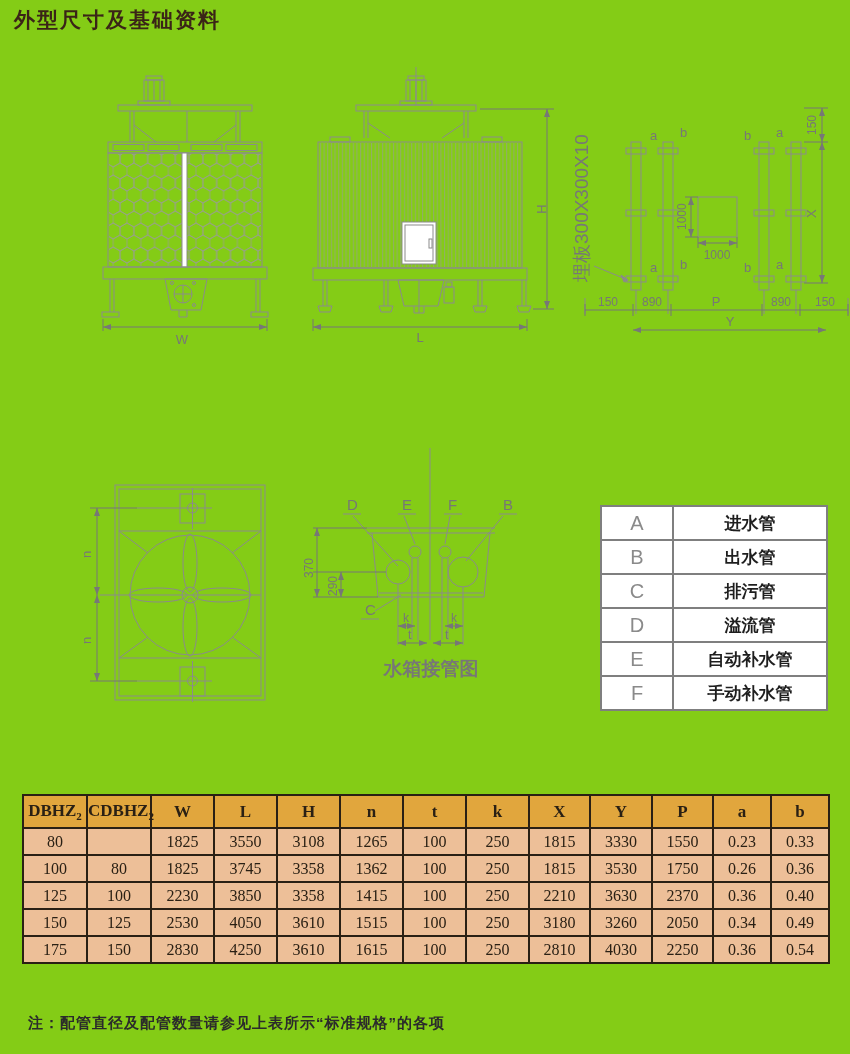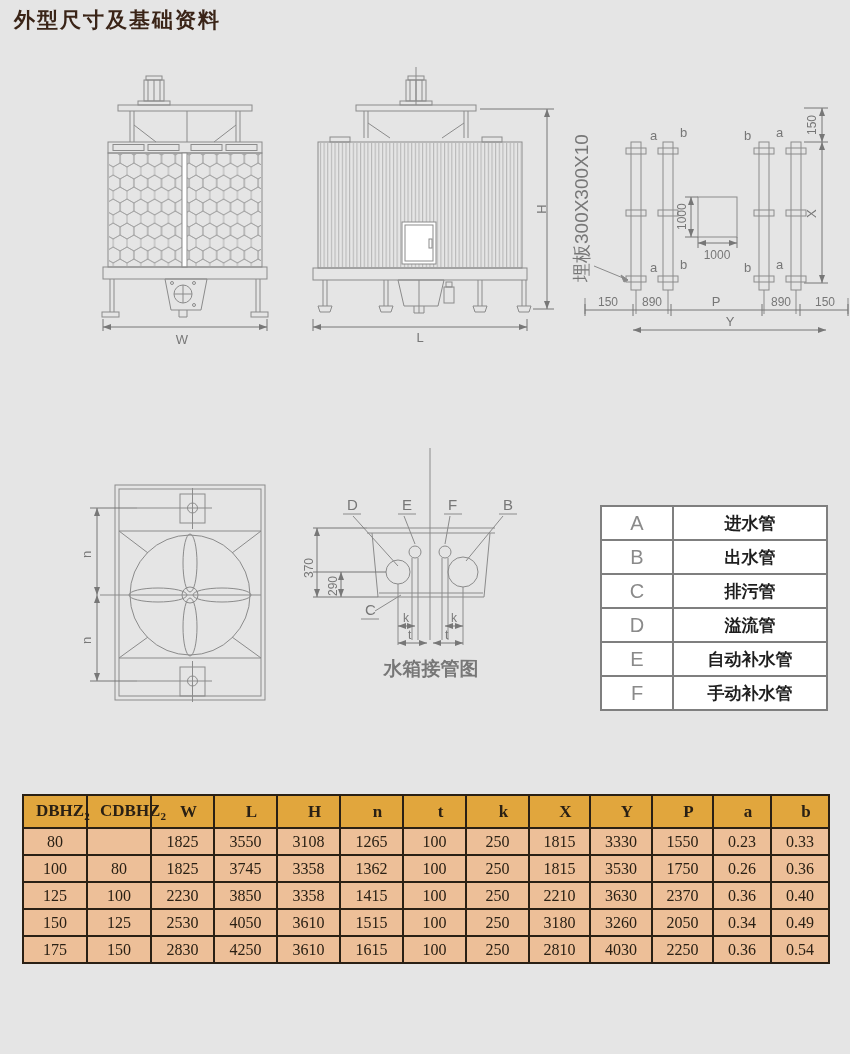--- a/index.html
+++ b/index.html
@@ -1,37 +1,37 @@
 <!DOCTYPE html>
 <html><head>
 <meta charset="utf-8">
 <style>
   html,body{margin:0;padding:0;background:#ffffff;}
-  .page{position:relative;width:850px;height:1054px;background:#e5e5e5;overflow:hidden;
+  .page{position:relative;width:850px;height:1054px;background:#84cc16;overflow:hidden;
         font-family:"Liberation Serif",serif;}
   .title{position:absolute;left:14px;top:6px;font-size:21px;font-weight:bold;
          color:#3a2417;letter-spacing:2px;font-family:"Liberation Serif",serif;}
   svg.dwg{position:absolute;}
   svg.dwg text{font-family:"Liberation Sans",sans-serif;fill:#777;}
 
   
   .legend{position:absolute;left:600px;top:505px;border-collapse:collapse;background:#fff;}
   .legend td{border:2px solid #7f7f7f;text-align:center;height:30px;}
   .legend td.lkey{width:68px;font-family:"Liberation Sans",sans-serif;font-size:20px;color:#8a8a8a;}
   .legend td.llabel{width:150px;font-size:17px;font-weight:bold;color:#1e1e1e;
                     font-family:"Liberation Serif",serif;}
 
   
   .spec{position:absolute;left:22px;top:794px;width:806px;border-collapse:collapse;
         table-layout:fixed;}
   .spec th,.spec td{border:2px solid #2a2014;text-align:center;color:#2a2014;
         font-family:"Liberation Serif",serif;padding:0;}
   .spec thead th{background:#e1a63d;font-weight:bold;}
   .spec thead tr.grp th{height:27px;font-size:17px;}
-  .spec thead tr.cols th{height:31px;font-size:17px;padding-left:12px;}
+  .spec thead tr.cols th{height:31px;font-size:17px;}
   .spec td{height:25px;font-size:16px;background:#edbf98;font-weight:normal;}
   .spec sub{font-size:11px;}
 
   .note{position:absolute;left:28px;top:1014px;font-size:15px;font-weight:bold;color:#2b2b2b;
         font-family:"Liberation Sans",sans-serif;letter-spacing:1px;}
 </style>
 </head>
 <body>
 
 <div class="page">
@@ -484,14 +484,15 @@
           <td>250</td>
           <td>2810</td>
           <td>4030</td>
           <td>2250</td>
           <td>0.36</td>
           <td>0.54</td>
         </tr>
       </tbody>
   </table>
 
+  <div class="note">注：配管直径及配管数量请参见上表所示“标准规格”的各项</div>
 
 </div>
 
 </body></html>

